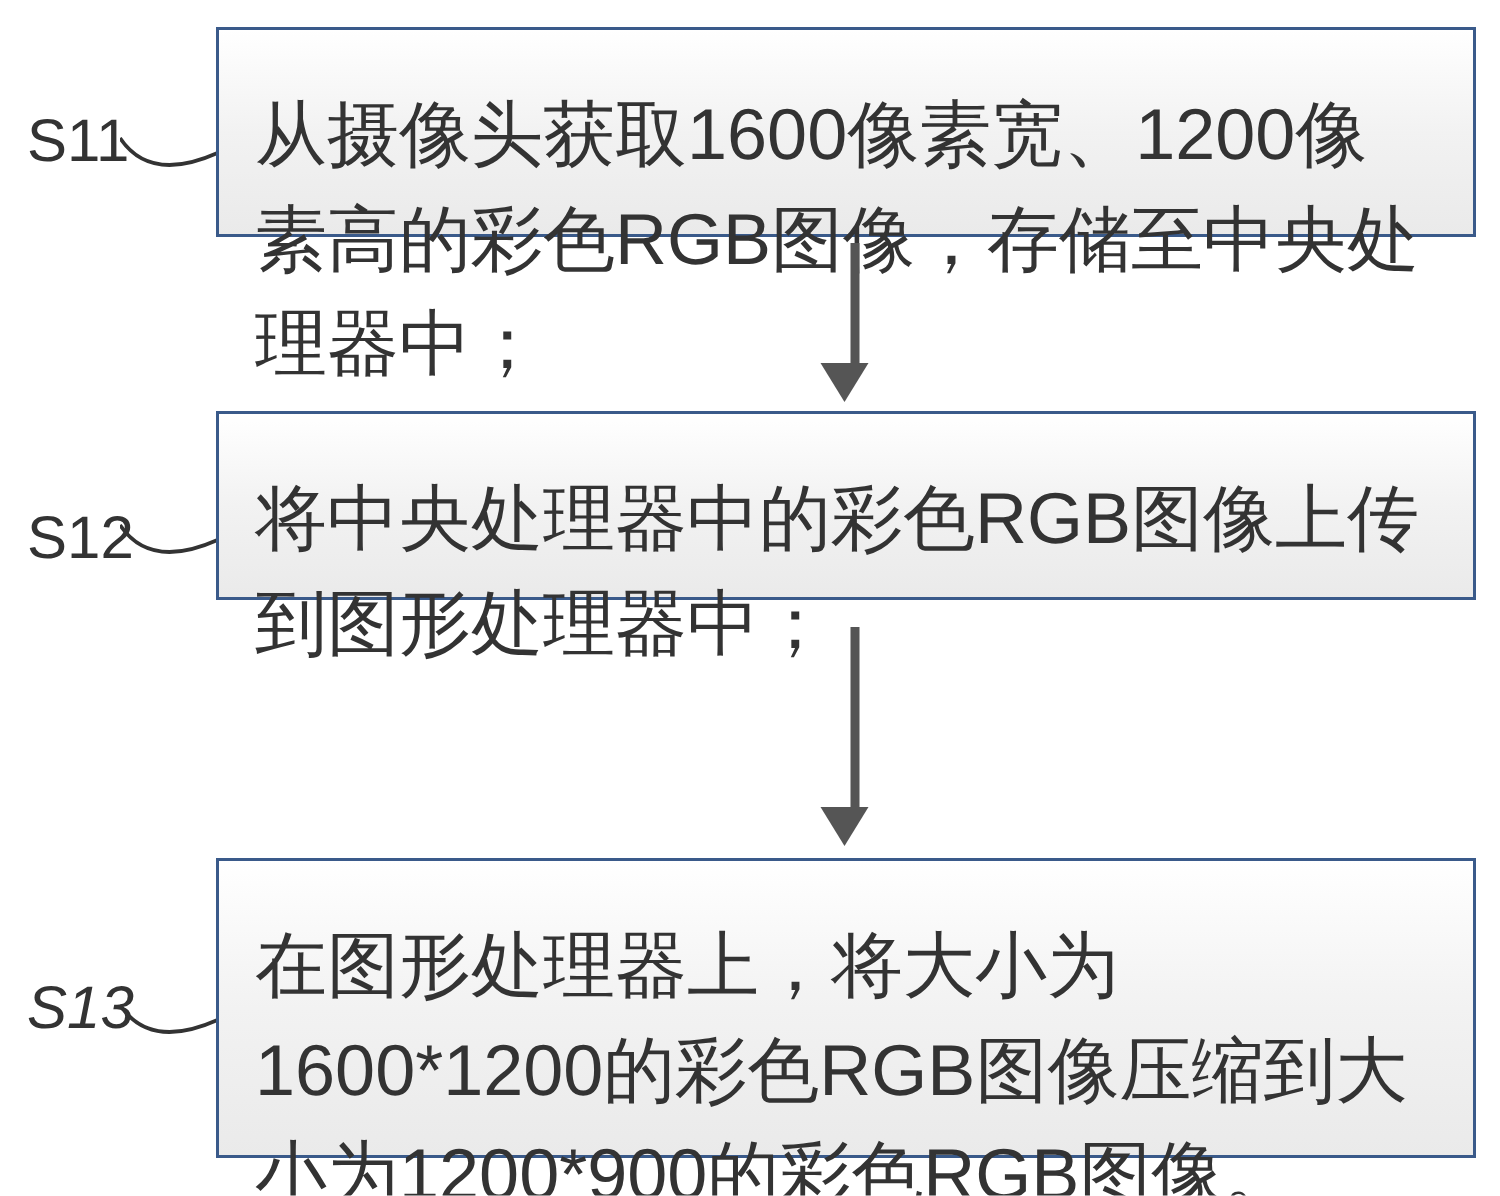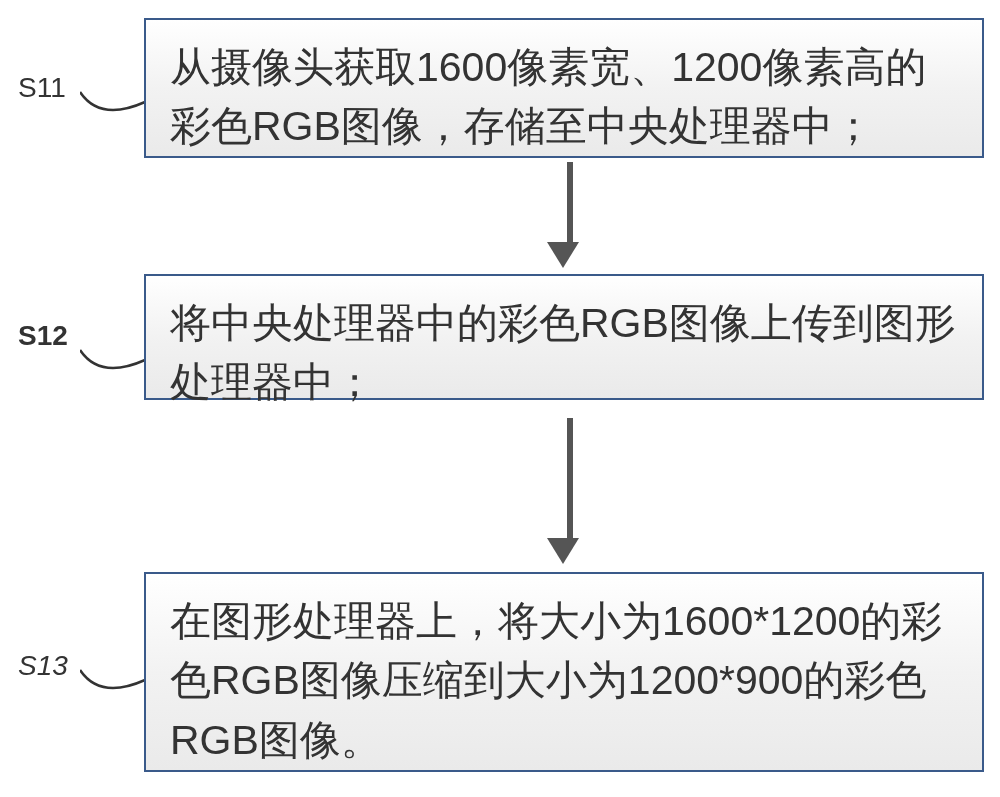--- a/index.html
+++ b/index.html
@@ -6,31 +6,31 @@
     margin: 0;
     padding: 0;
     font-family: "Microsoft YaHei", "SimSun", sans-serif;
     background: #ffffff;
     width: 1000px;
     height: 797px;
     position: relative;
   }
   .step-label {
     position: absolute;
-    font-size: 28px;
+    font-size: 40px;
     color: #333;
     font-weight: 400;
   }
   .step-box {
     position: absolute;
     border: 2px solid #3a5a8a;
     background: linear-gradient(to bottom, #ffffff 0%, #f2f2f2 50%, #eaeaea 100%);
-    padding: 18px 24px;
+    padding: 36px 24px;
     box-sizing: border-box;
-    font-size: 41px;
+    font-size: 48px;
     color: #333;
     line-height: 1.45;
     font-weight: 400;
   }
   .connector-svg {
     position: absolute;
     pointer-events: none;
   }
   .arrow {
     position: absolute;
@@ -58,21 +58,21 @@
   <path d="M0,10 Q20,40 65,20" stroke="#333" stroke-width="2.5" fill="none"></path>
 </svg>
 
 <div class="step-box" style="left:144px; top:18px; width:840px; height:140px;">从摄像头获取1600像素宽、1200像素高的彩色RGB图像，存储至中央处理器中；</div>
 
 <div class="arrow" style="left:560px; top:162px;">
   <div class="arrow-line" style="height:80px;"></div>
   <div class="arrow-head"></div>
 </div>
 
-<div class="step-label" style="left:18px; top:320px;font-weight:bold;">S12</div>
+<div class="step-label" style="left:18px; top:337px;">S12</div>
 
 <svg class="connector-svg" style="left:80px; top:340px;" width="70" height="40">
   <path d="M0,10 Q20,40 65,20" stroke="#333" stroke-width="2.5" fill="none"></path>
 </svg>
 
 <div class="step-box" style="left:144px; top:274px; width:840px; height:126px;">将中央处理器中的彩色RGB图像上传到图形处理器中；</div>
 
 <div class="arrow" style="left:560px; top:418px;">
   <div class="arrow-line" style="height:120px;"></div>
   <div class="arrow-head"></div>

